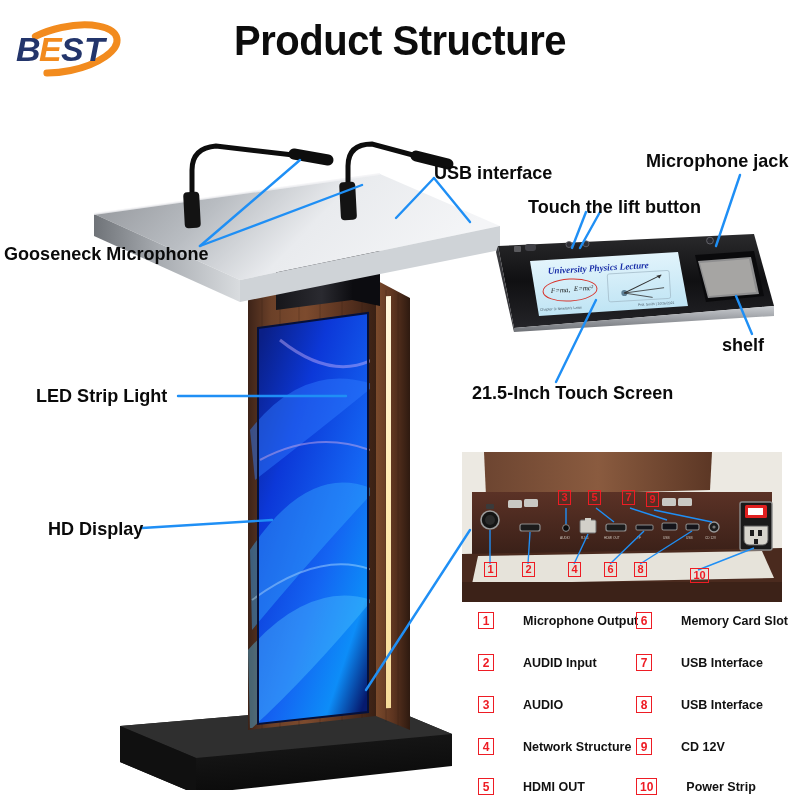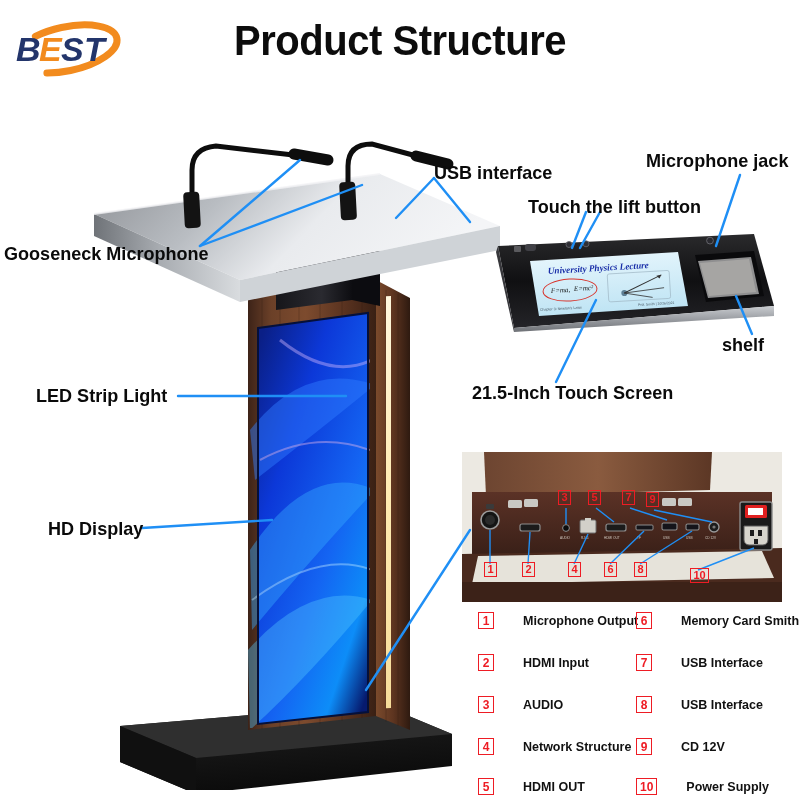--- a/index.html
+++ b/index.html
@@ -376,50 +376,50 @@
   <div class="lbl" style="left:36px;top:385px;">LED Strip Light</div>
   <div class="lbl" style="left:48px;top:518px;">HD Display</div>
 
   <div id="legend">
     <div class="lgrow" style="left:0;top:4px;">
       <span class="lgnum">1</span>
       <span class="lgtxt">Microphone Output</span>
     </div>
     <div class="lgrow" style="left:0;top:46px;">
       <span class="lgnum">2</span>
-      <span class="lgtxt">HDMI Input</span>
+      <span class="lgtxt">AUDID Input</span>
     </div>
     <div class="lgrow" style="left:0;top:88px;">
       <span class="lgnum">3</span>
       <span class="lgtxt">AUDIO</span>
     </div>
     <div class="lgrow" style="left:0;top:130px;">
       <span class="lgnum">4</span>
       <span class="lgtxt">Network Structure</span>
     </div>
     <div class="lgrow" style="left:0;top:170px;">
       <span class="lgnum">5</span>
       <span class="lgtxt">HDMI OUT</span>
     </div>
 
     <div class="lgrow" style="left:158px;top:4px;">
       <span class="lgnum">6</span>
-      <span class="lgtxt">Memory Card Smith</span>
+      <span class="lgtxt">Memory Card Slot</span>
     </div>
     <div class="lgrow" style="left:158px;top:46px;">
       <span class="lgnum">7</span>
       <span class="lgtxt">USB Interface</span>
     </div>
     <div class="lgrow" style="left:158px;top:88px;">
       <span class="lgnum">8</span>
       <span class="lgtxt">USB Interface</span>
     </div>
     <div class="lgrow" style="left:158px;top:130px;">
       <span class="lgnum">9</span>
       <span class="lgtxt">CD 12V</span>
     </div>
     <div class="lgrow" style="left:158px;top:170px;">
       <span class="lgnum">10</span>
-      <span class="lgtxt">Power Supply</span>
+      <span class="lgtxt">Power Strip</span>
     </div>
   </div>
 
 </div>
 
 </body></html>

